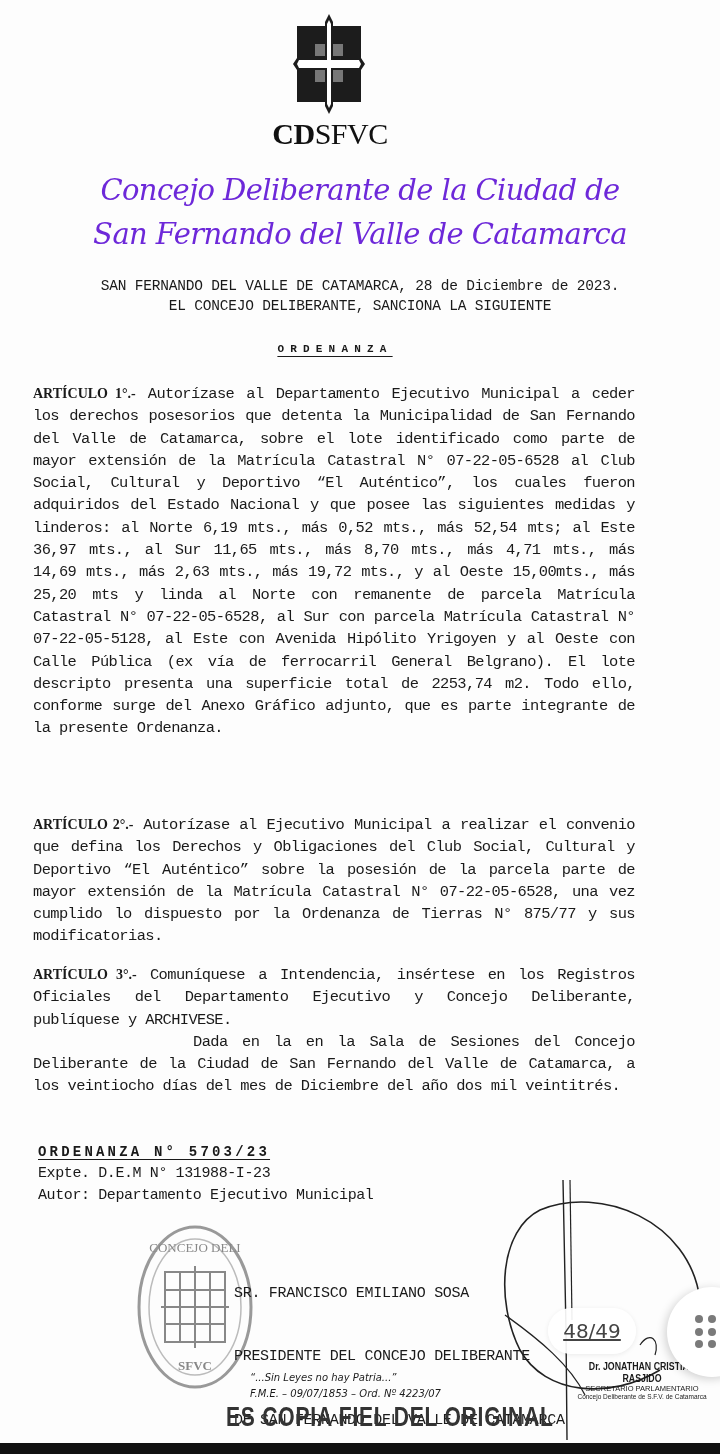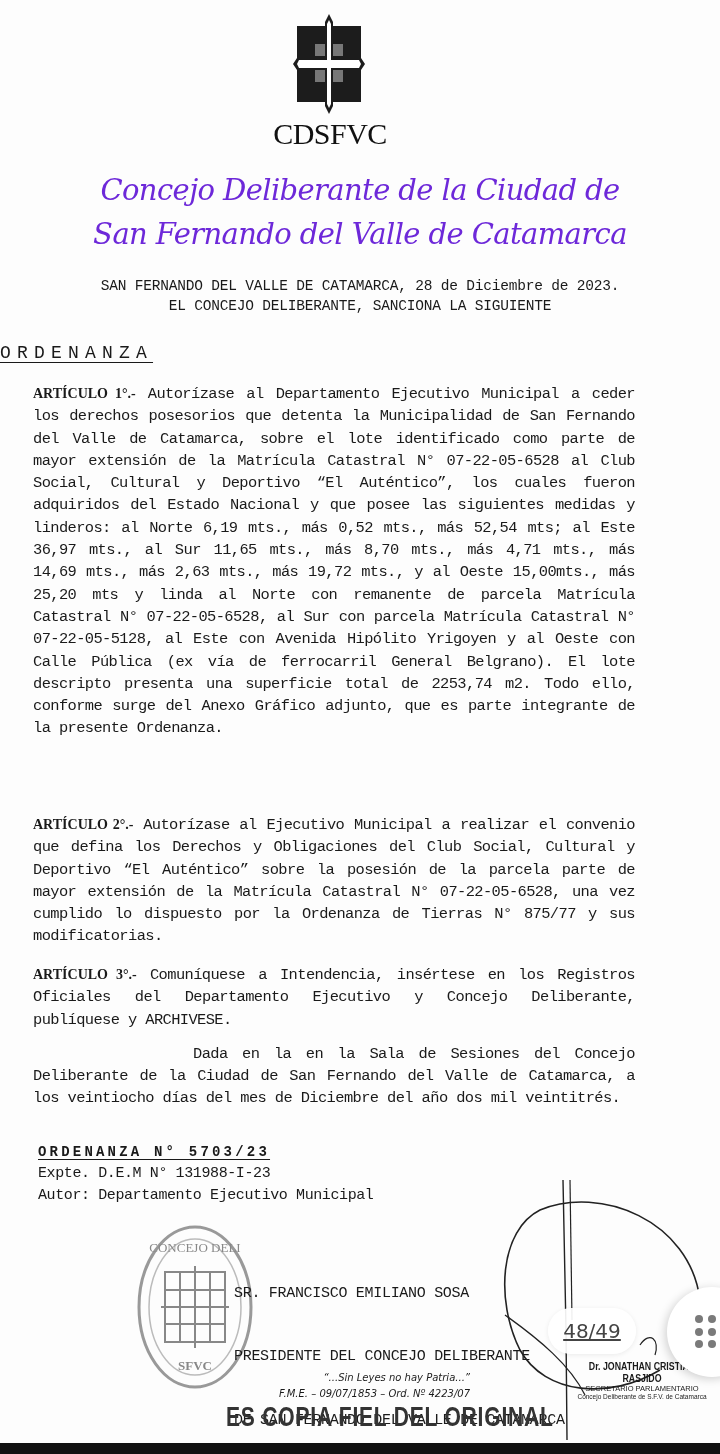--- a/index.html
+++ b/index.html
@@ -8,47 +8,47 @@
     background: #ffffff; color: #1a1a1a;
     font-family: "Liberation Mono", "DejaVu Sans Mono", monospace;
   }
   .page { position: absolute; left: 0; top: 0; width: 720px; height: 1443px; background: #fdfdfd; }
   .bottom-bar { position: absolute; left: 0; top: 1443px; width: 720px; height: 11px; background: #111; }
 
   
   .logo { position: absolute; left: 293px; top: 14px; width: 72px; height: 100px; }
   .logo-text { position: absolute; left: 270px; top: 117px; width: 120px; text-align: center;
     font-family: "Liberation Serif", "DejaVu Serif", serif; font-size: 30px; letter-spacing: -0.5px; color: #111; }
-  .logo-text b { font-weight: normal; margin-top: 8px; }
+  .logo-text b { font-weight: bold; margin-top: 8px; }
   .org-title { position: absolute; left: 60px; top: 168px; width: 600px; text-align: center;
     font-family: "DejaVu Serif", "Liberation Serif", serif; font-style: italic; font-size: 29px; line-height: 44px; color: #6d28d9; letter-spacing: -0.6px; }
 
   .header-lines { position: absolute; left: 0; top: 276px; width: 720px; text-align: center; font-size: 14.5px; line-height: 20px; letter-spacing: -0.2px; }
   .header-lines div { white-space: pre; }
-  .ord-title { position: absolute; left: 0; top: 343px; width: 670px; 
-    font-weight: normal; font-size: 18px; letter-spacing: 6.2px; }
+  .ord-title { position: absolute; left: 0; top: 343px; width: 670px; text-align: center;
+    font-weight: bold; font-size: 11px; letter-spacing: 6.2px; }
   .ord-title span { text-decoration: underline; text-underline-offset: 4px; }
 
   .body-text { position: absolute; left: 33px; width: 602px; font-size: 15.4px; line-height: 22.3px;
     text-align: justify; letter-spacing: -0.6px; }
   .body-text .art { font-weight: bold; font-family: "Liberation Serif", "DejaVu Serif", serif; font-size: 14px; letter-spacing: 0; }
   .art1 { top: 383px; }
   .art2 { top: 814px; }
   .art3 { top: 964px; }
-  .dada { text-indent: 160px; margin-top: 12px; }
+  .dada { text-indent: 160px; }
 
   .footer-block { position: absolute; left: 38px; top: 1142px; font-size: 15px; line-height: 21.3px; letter-spacing: -0.4px; }
   .footer-block .ord-num { font-weight: bold; letter-spacing: 3.2px; text-decoration: underline; text-underline-offset: 3px; font-size: 14px; }
 
   .signatories { position: absolute; left: 234px; top: 1240px; font-size: 15px; line-height: 21.3px; letter-spacing: -0.3px; white-space: pre; }
 
   .seal { position: absolute; left: 135px; top: 1222px; width: 120px; height: 170px; }
   .sig-svg { position: absolute; left: 0; top: 0; width: 720px; height: 1443px; pointer-events: none; }
 
-  .motto { position: absolute; left: 250px; top: 1370px; width: 220px; text-align: right;
+  .motto { position: absolute; left: 250px; top: 1370px; width: 220px; text-align: left;
     font-family: "DejaVu Sans", "Liberation Sans", sans-serif; font-style: italic; font-size: 10px; line-height: 16px; }
   .copia { position: absolute; left: 226px; top: 1402px; font-family: "Liberation Sans", "DejaVu Sans", sans-serif;
     font-weight: bold; font-size: 27px; color: #333; transform: scaleX(0.78); transform-origin: left; letter-spacing: 1px; }
 
   .stamp2 { position: absolute; left: 557px; top: 1360px; width: 170px; text-align: center;
     font-family: "Liberation Sans", "DejaVu Sans", sans-serif; }
   .stamp2 .s1 { font-weight: bold; font-size: 11px; transform: scaleX(0.8); display: block; }
   .stamp2 .s2 { font-size: 7.5px; display: block; }
   .stamp2 .s3 { font-size: 6.5px; display: block; }
 

